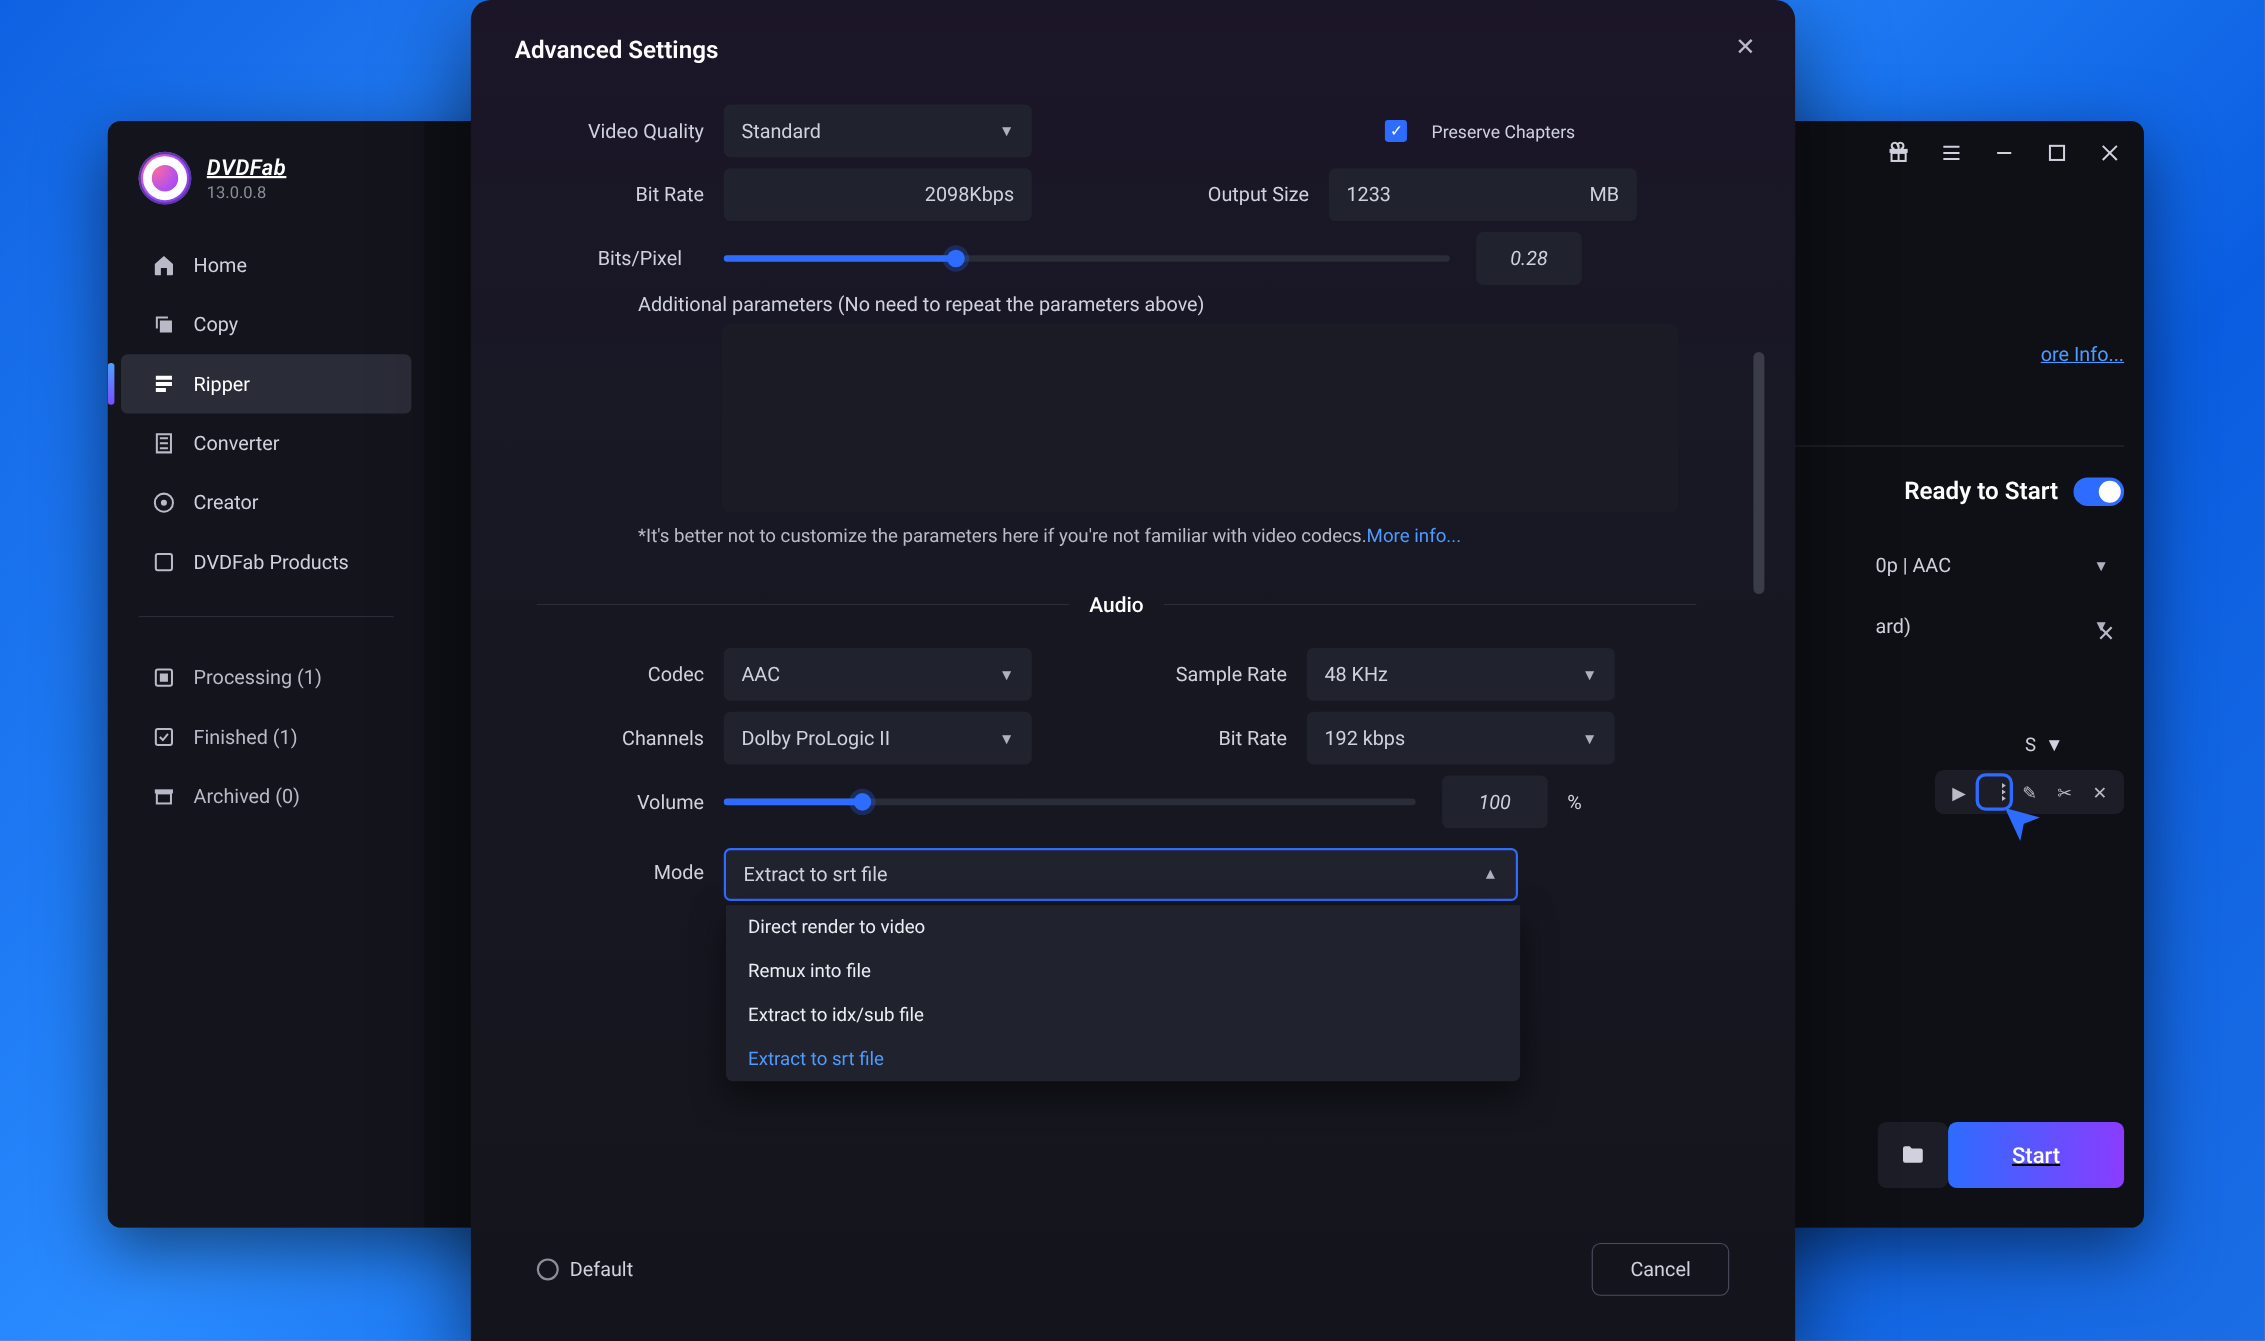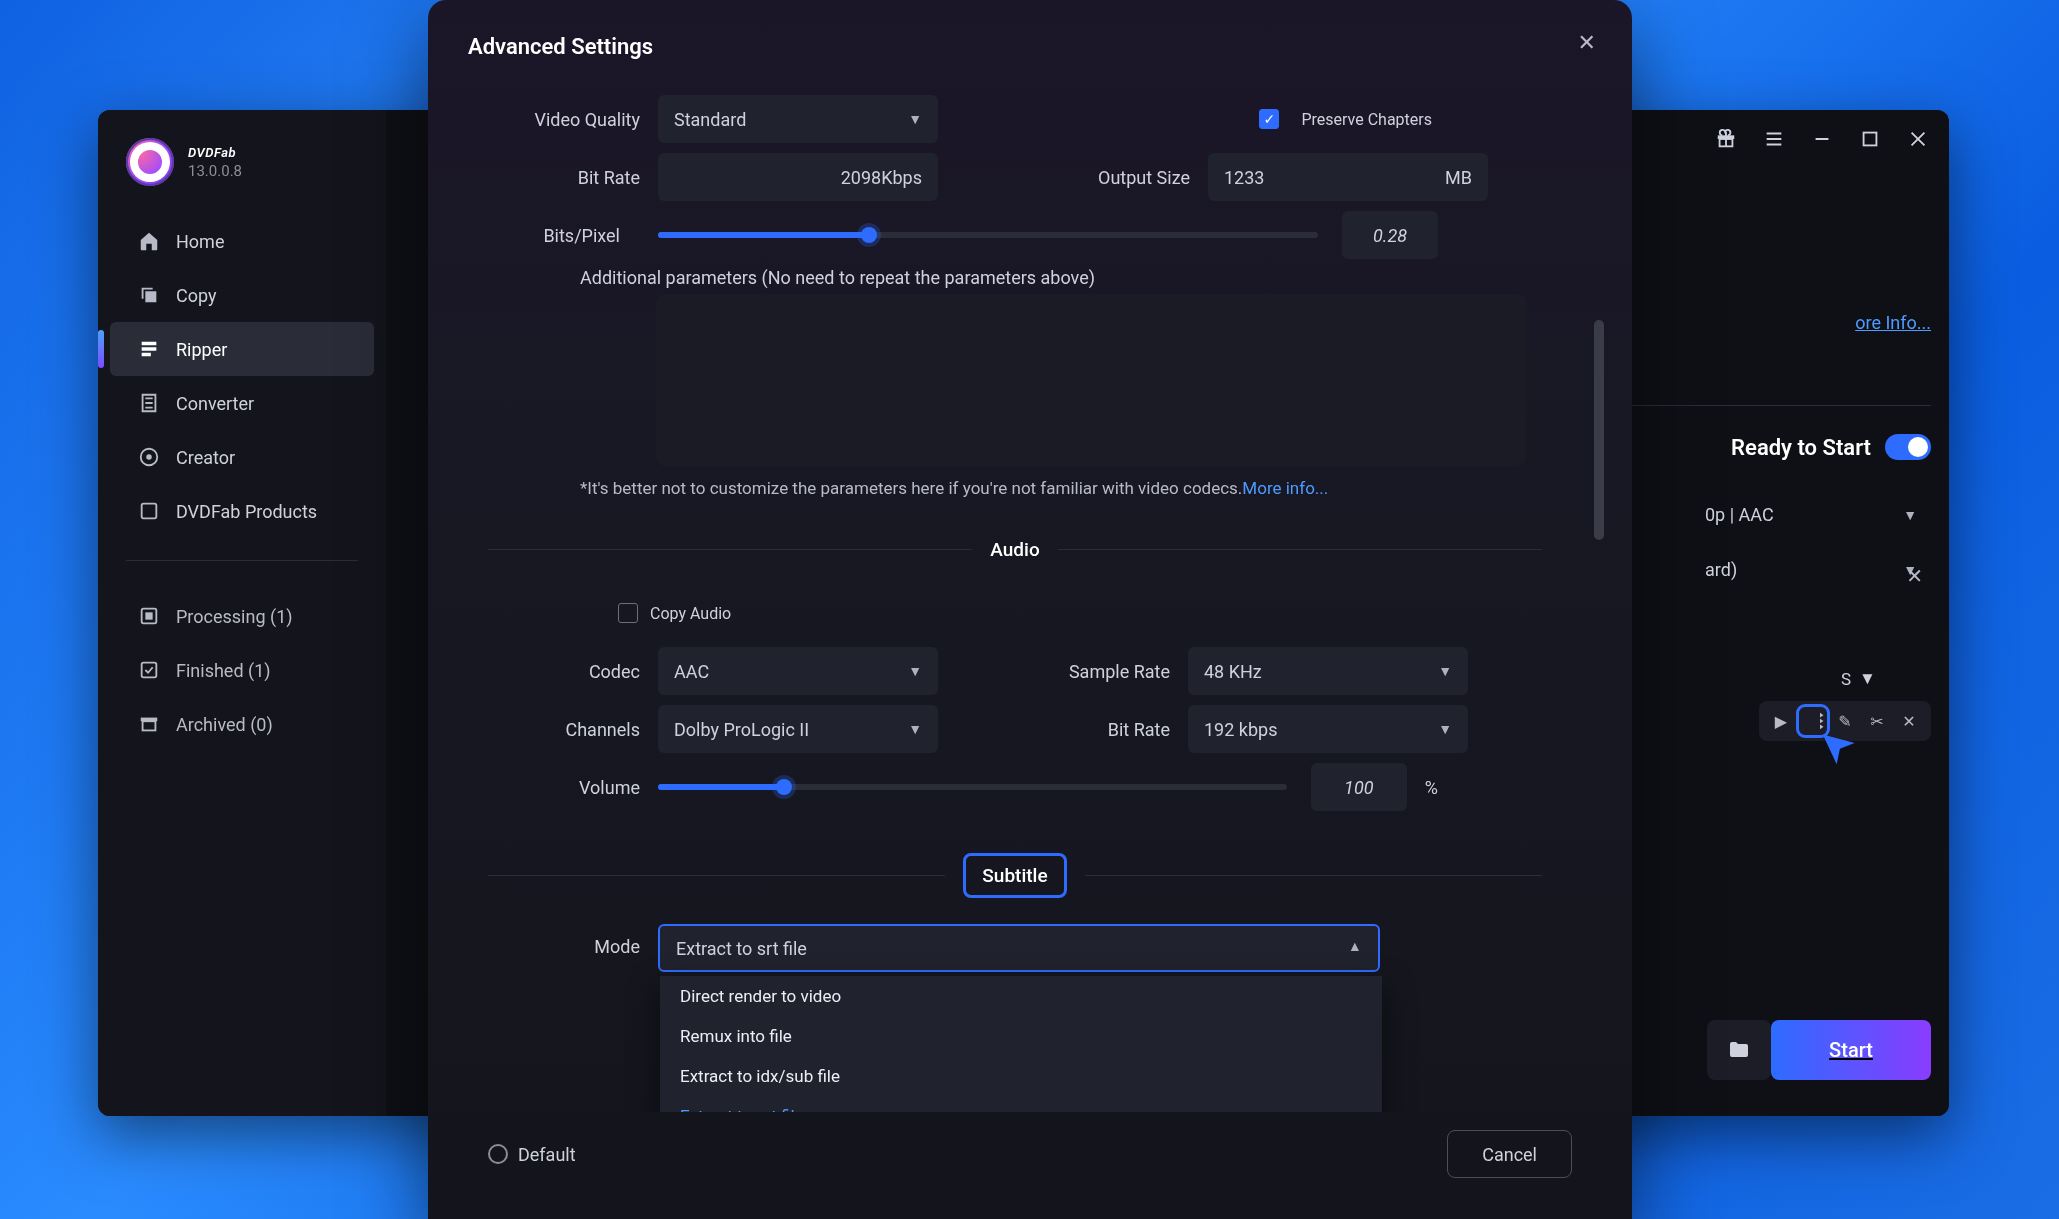--- a/index.html
+++ b/index.html
@@ -26,21 +26,21 @@
     display:flex; flex-direction:column;
   }
   .logo-row { display:flex; align-items:center; gap:14px; padding:0 28px 22px; }
   .logo-badge {
     width:48px; height:48px; border-radius:50%;
     background:radial-gradient(circle at 30% 30%, #ff6a9e, #a24bff 55%, #6a2bd6);
     display:flex; align-items:center; justify-content:center; color:#fff; font-size:22px;
     box-shadow:0 0 0 2px #5a3aa7 inset;
   }
   .logo-text { display:flex; flex-direction:column; }
-  .logo-name { font-weight:600; color:#fff; font-size:13px; font-style:italic; letter-spacing:.5px; }
+  .logo-name { font-weight:600; color:#fff; font-size:20px; font-style:italic; letter-spacing:.5px;text-decoration:underline; }
   .logo-ver  { color:#8b8e99; font-size:15px; margin-top:2px; }
 
   .nav { list-style:none; margin-top:6px; }
   .nav li {
     display:flex; align-items:center; gap:16px; height:54px; padding:0 28px;
     color:#cfd2dc; font-size:18px; border-radius:6px; margin:0 12px; cursor:pointer;
   }
   .nav li.active {
     background:#2a2c38; color:#fff; position:relative;
   }
@@ -427,24 +427,20 @@
       <div class="addl-label">Additional parameters (No need to repeat the parameters above)</div>
       <div class="textarea"></div>
       <div class="note">
         <span>*It's better not to customize the parameters here if you're not familiar with video codecs.</span><a class="link">More info...</a>
       </div>
 
       <div class="section-divider">
         <span class="text">Audio</span>
       </div>
 
-      <div class="row" style="margin-left:130px">
-        <span class="checkbox"></span>
-        <span>Copy Audio</span>
-      </div>
 
       <div class="row">
         <span class="label">Codec</span>
         <div class="field">
           <div class="select wide">
             <span>AAC</span>
             <span class="chev">▼</span>
           </div>
         </div>
         <div style="width:90px"></div>
@@ -482,23 +478,20 @@
             <div class="track" style="width:20%"></div>
             <div class="knob" style="left:20%"></div>
           </div>
           <div class="text-input small">
             <span>100</span>
           </div>
           <span class="unit">%</span>
         </div>
       </div>
 
-      <div class="section-divider highlight">
-        <span class="text">Subtitle</span>
-      </div>
 
       <div class="row" style="height:auto; align-items:flex-start; margin-top:16px">
         <span class="label" style="padding-top:12px">Mode</span>
         <div class="field" style="position:relative">
           <div class="mode-select">
             <span>Extract to srt file</span>
             <span class="chev">▼</span>
             <div class="dropdown">
               <div class="opt">Direct render to video</div>
               <div class="opt">Remux into file</div>

